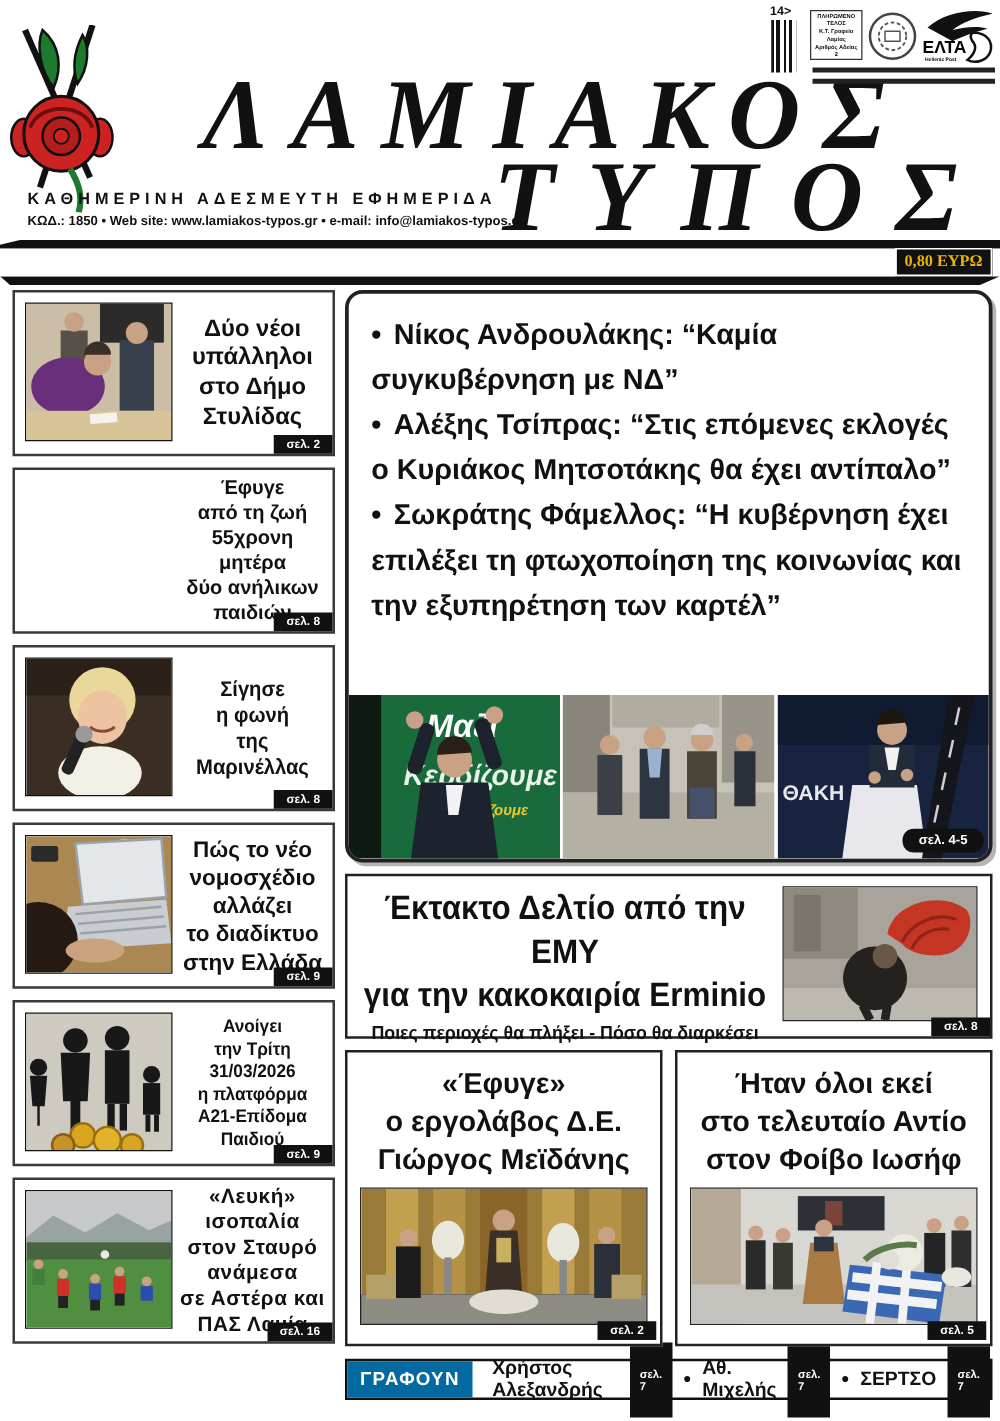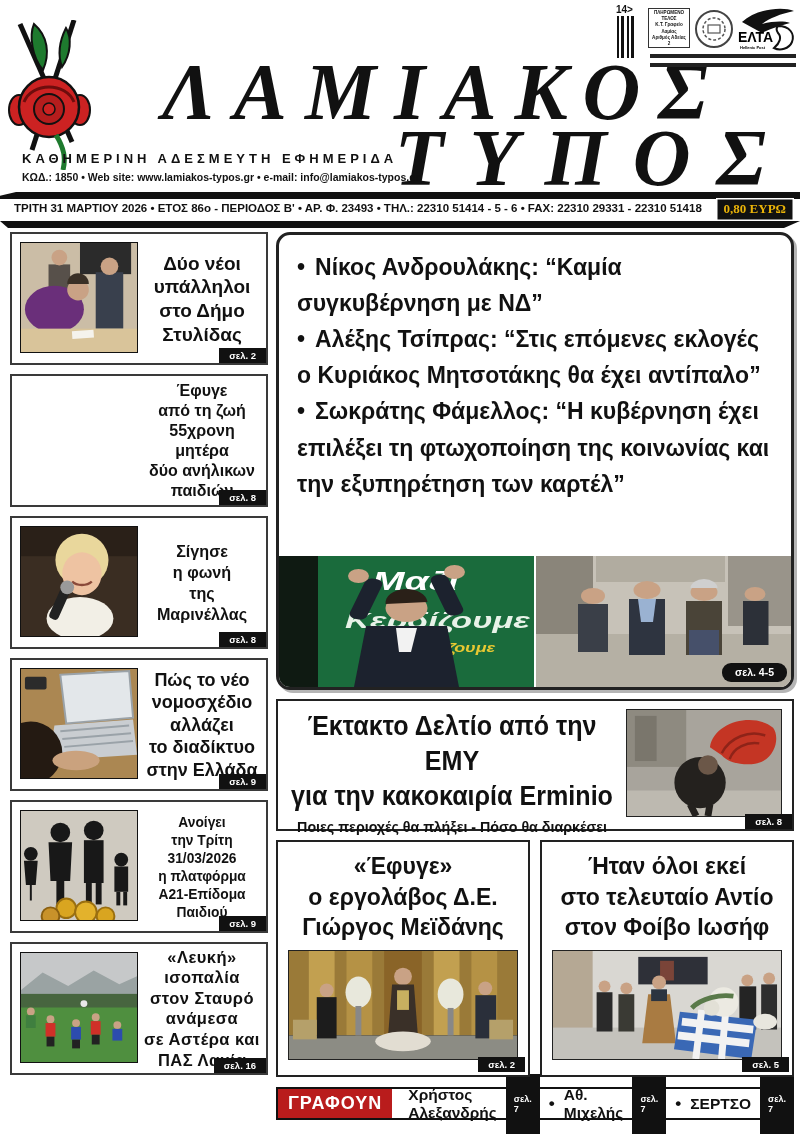--- a/index.html
+++ b/index.html
@@ -79,22 +79,22 @@
   .w-photo svg { display:block; width:100%; height:100%; }
 
   .obit-row { display:flex; gap:10px; margin-top:9px; }
   .obit { position:relative; flex:1; height:237px; border:2px solid #222; text-align:center; background:#fff; }
   .o-title { font-size:23px; font-weight:800; line-height:1.33; padding-top:9px; white-space:pre-line; }
   .o-photo { width:230px; height:110px; margin:7px auto 0; border:1px solid #222; overflow:hidden; }
   .o-photo svg { display:block; width:100%; height:100%; }
   .obit .badge { right:3px; bottom:3px; }
 
   .contrib { margin-top:10px; height:33px; border:2px solid #111; display:flex; align-items:center; background:#fff; }
-  .c-label { background:#b91c1c; color:#fff; align-self:stretch; display:flex; align-items:center;
-    padding:0 10px; font-size:18px; font-weight:800; letter-spacing:1px; }
+  .c-label { background:#0369a1; color:#fff; align-self:stretch; display:flex; align-items:center;
+    padding:0 10px; font-size:15px; font-weight:800; letter-spacing:1px; }
   .c-items { display:flex; align-items:center; margin-left:16px; gap:9px; }
   .c-name { font-size:15.5px; font-weight:800; }
   .c-badge { background:#111; color:#fff; font-size:9px; font-weight:bold; padding:20px 8px; }
   .c-sep { font-size:17px; font-weight:bold; }
 </style>
 </head>
 <body>
 
 <div id="page">
 
@@ -142,21 +142,20 @@
       <path d="M4 16 C18 3 44 0 56 5 C42 8 32 12 24 18 C36 15 46 15 52 17 C40 20 30 24 24 27 Z" fill="#111"></path>
       <path d="M40 20 C52 20 57 28 54 36 C51 43 42 45 36 42 C42 37 44 31 40 27 C38 24 38 22 40 20 Z" fill="none" stroke="#111" stroke-width="2"></path>
       <text x="0" y="36" font-size="14" font-weight="bold" font-family="Liberation Sans, sans-serif">ΕΛΤΑ</text>
       <text x="2" y="43" font-size="4" font-weight="bold" font-family="Liberation Sans, sans-serif">Hellenic Post</text>
     </svg>
   </div>
   <div class="hdr-rule" style="top:54px"></div>
   <div class="hdr-rule" style="top:63px"></div>
 
   <div class="rule-top"></div>
-  <div class="date-info">ΤΡΙΤΗ 31 ΜΑΡΤΙΟΥ 2026  •  ΕΤΟΣ 86ο - ΠΕΡΙΟΔΟΣ Β'  •  ΑΡ. Φ. 23493  •  ΤΗΛ.:  22310 51414 - 5 - 6  •  FAX:  22310 29331 - 22310 51418</div>
   <div class="price-tag">0,80 ΕΥΡΩ</div>
   <div class="rule-bottom"></div>
 
   <div class="left-col">
 
     <div class="teaser">
       <div class="t-photo">
         <svg viewBox="0 0 118 112" preserveAspectRatio="none">
           <rect width="118" height="112" fill="#cbbda6"></rect>
           <rect x="60" y="0" width="52" height="32" fill="#2b2b2b"></rect>
@@ -329,20 +328,36 @@
               <rect x="62" y="43" width="24" height="56" fill="#2e3440"></rect>
               <polygon points="68,43 80,43 78,66 70,66" fill="#9ab2d2"></polygon>
             <circle cx="112" cy="36" r="9" fill="#c9a285"></circle>
               <path d="M103 32 A9 9 0 0 1 121 32" fill="#cfcfcf"></path>
               <rect x="100" y="45" width="24" height="54" fill="#4a4438"></rect>
               <rect x="102" y="74" width="20" height="25" fill="#46506a"></rect>
             <circle cx="146" cy="38" r="7" fill="#c9a285"></circle>
               <rect x="138" y="45" width="17" height="44" fill="#2c3038"></rect>
           </svg>
         </div>
+        <div class="strip-ph">
+          <svg viewBox="0 0 170 131" preserveAspectRatio="none">
+            <rect width="170" height="131" fill="#17233f"></rect>
+            <rect x="0" y="0" width="170" height="40" fill="#101a30"></rect>
+            <text x="4" y="84" font-size="17" font-weight="bold" fill="#e8e8ee" font-family="Liberation Sans, sans-serif">ΘΑΚΗ</text>
+            <polygon points="60,72 112,72 120,131 52,131" fill="#e8e8ec"></polygon>
+            <rect x="74" y="40" width="36" height="34" fill="#222b3a"></rect>
+            <polygon points="86,42 98,42 95,60 89,60" fill="#f2f2f2"></polygon>
+            <circle cx="92" cy="28" r="12" fill="#c9a285"></circle>
+              <path d="M80 24 A12 12 0 0 1 104 22" fill="#1c1610"></path>
+            <circle cx="78" cy="66" r="5" fill="#c9a285"></circle>
+              <circle cx="104" cy="64" r="5" fill="#c9a285"></circle>
+            <polygon points="138,0 158,0 132,131 116,131" fill="#14161c"></polygon>
+            <path d="M146 10 L143 24 M141 36 L138 50 M135 62 L132 76 M129 88 L126 102" stroke="#cfcfd6" stroke-width="2"></path>
+          </svg>
+        </div>
       </div>
       <div class="badge">σελ. 4-5</div>
     </div>
 
     <div class="weather">
       <div class="w-text">
         <div class="w-head">Έκτακτο Δελτίο από την ΕΜΥ
 για την κακοκαιρία Erminio</div>
         <div class="w-sub">Ποιες περιοχές θα πλήξει - Πόσο θα διαρκέσει</div>
       </div>

